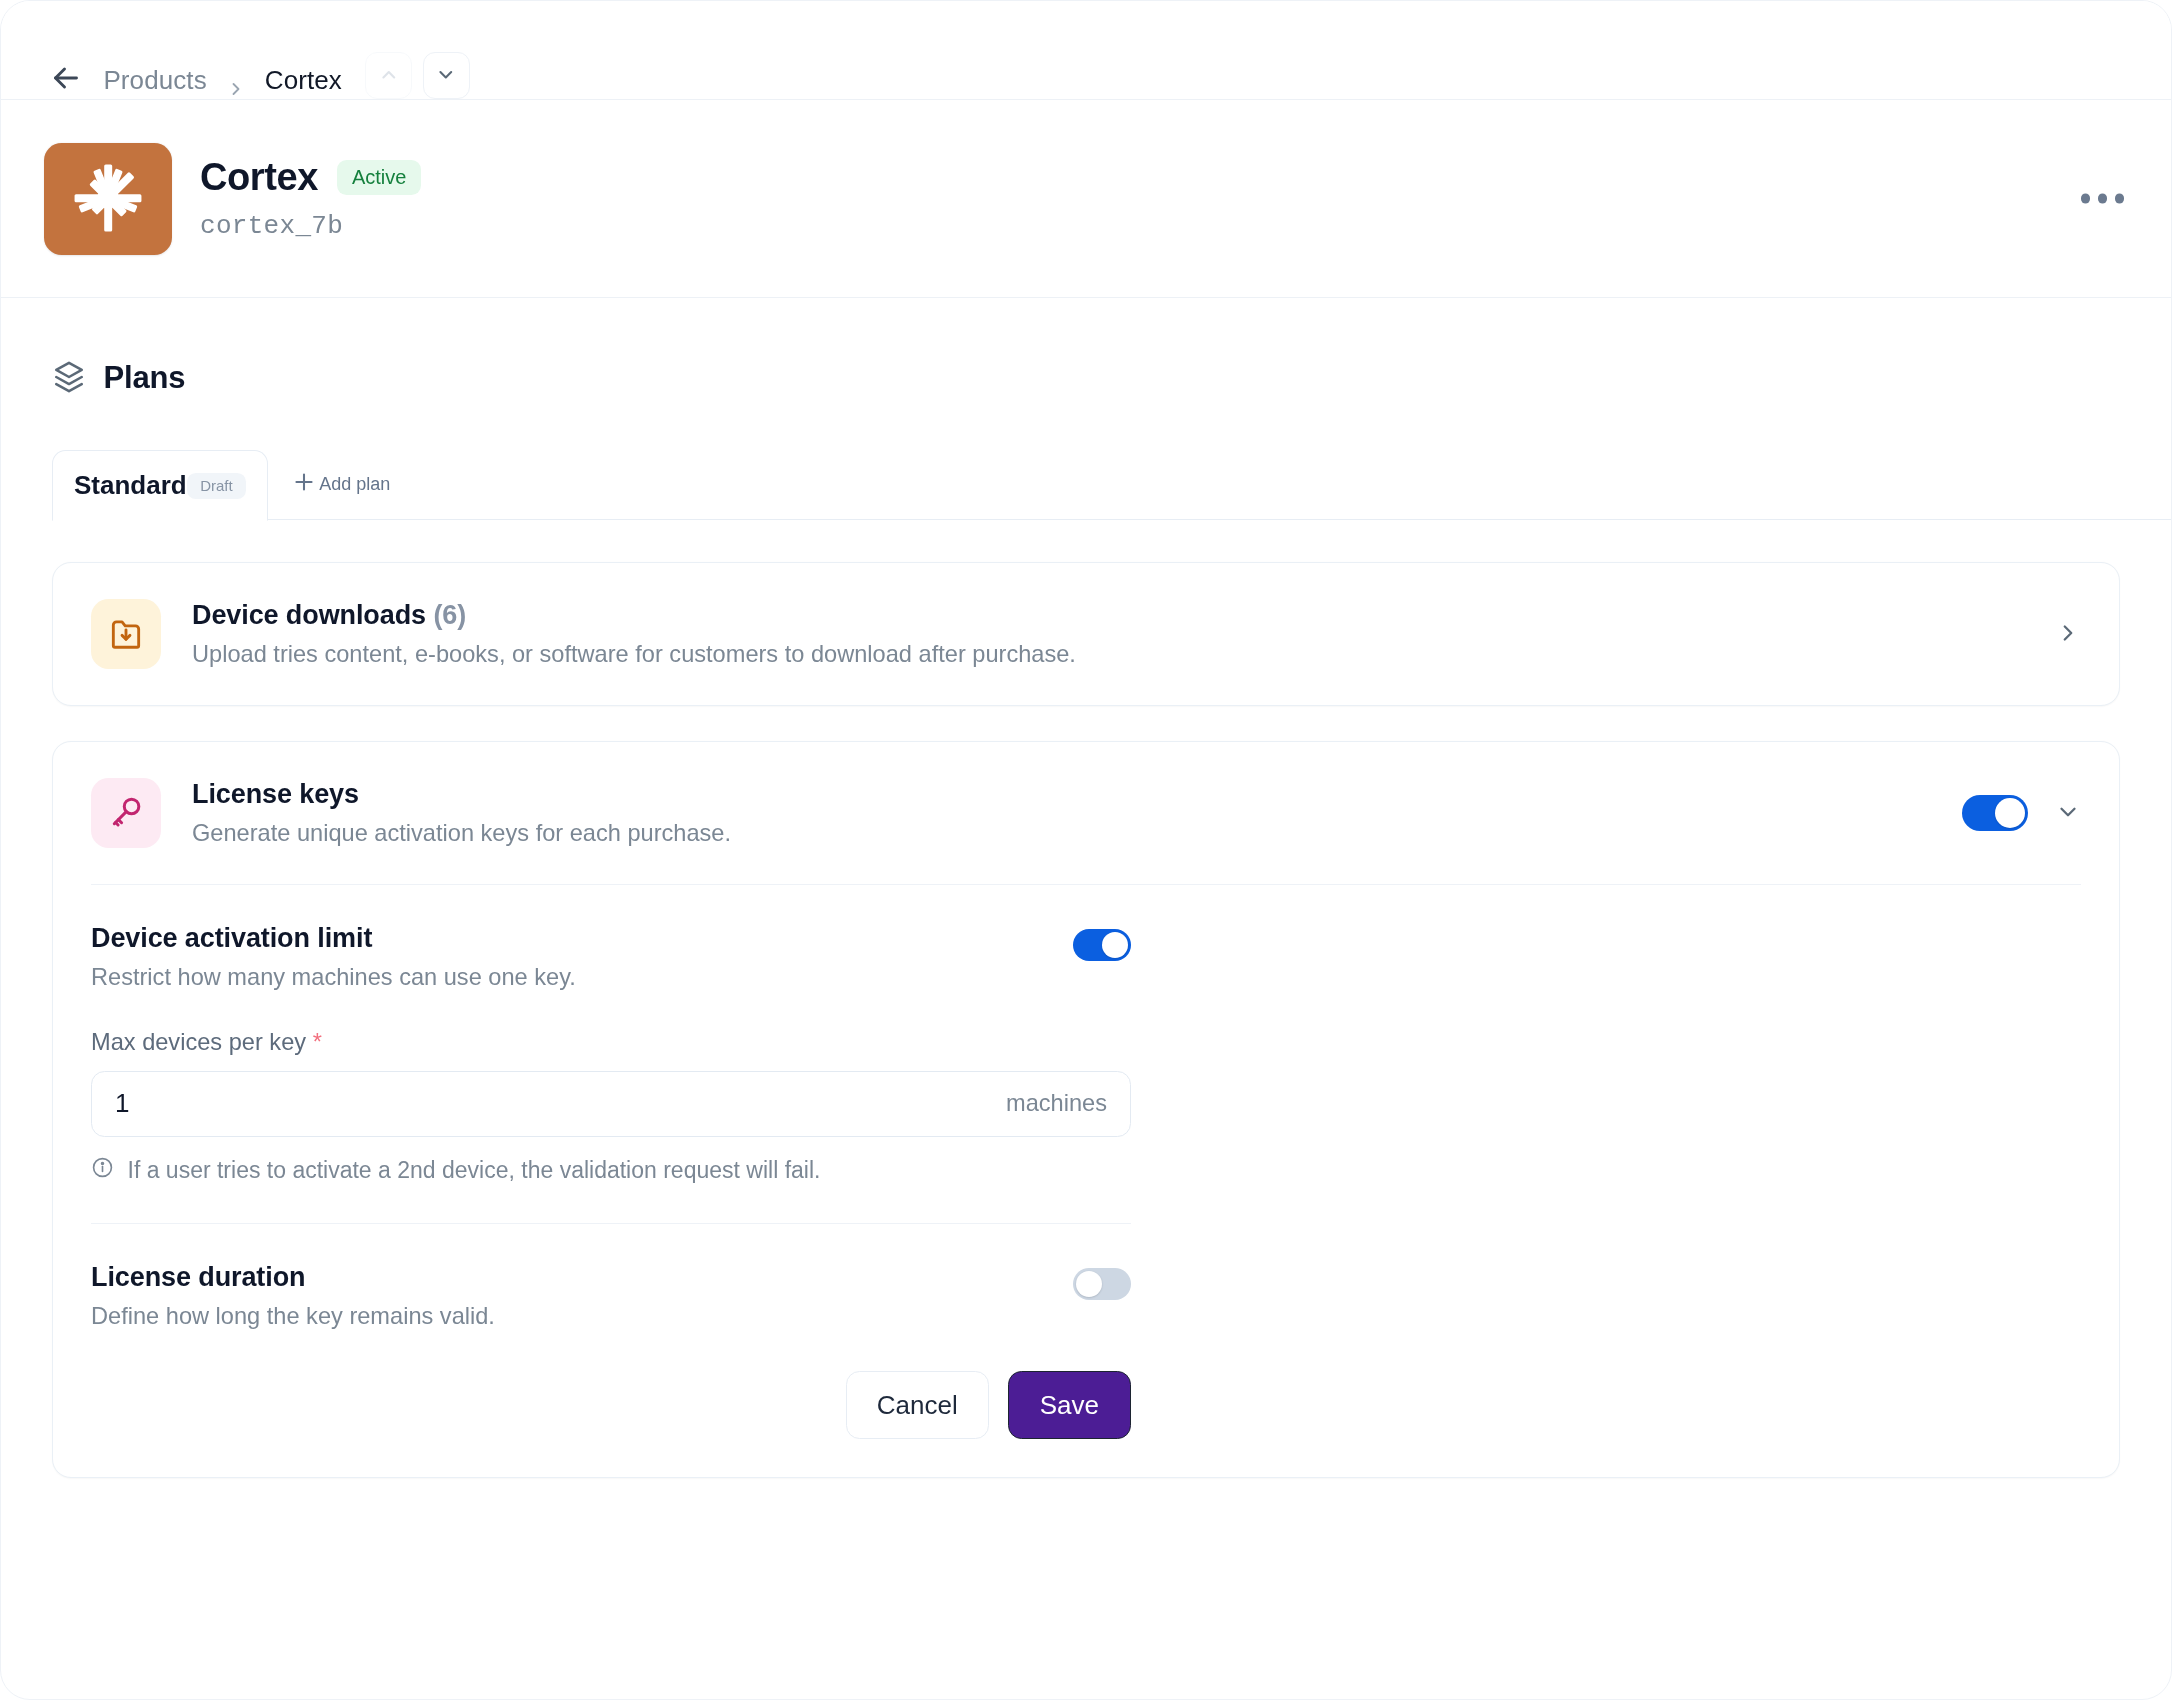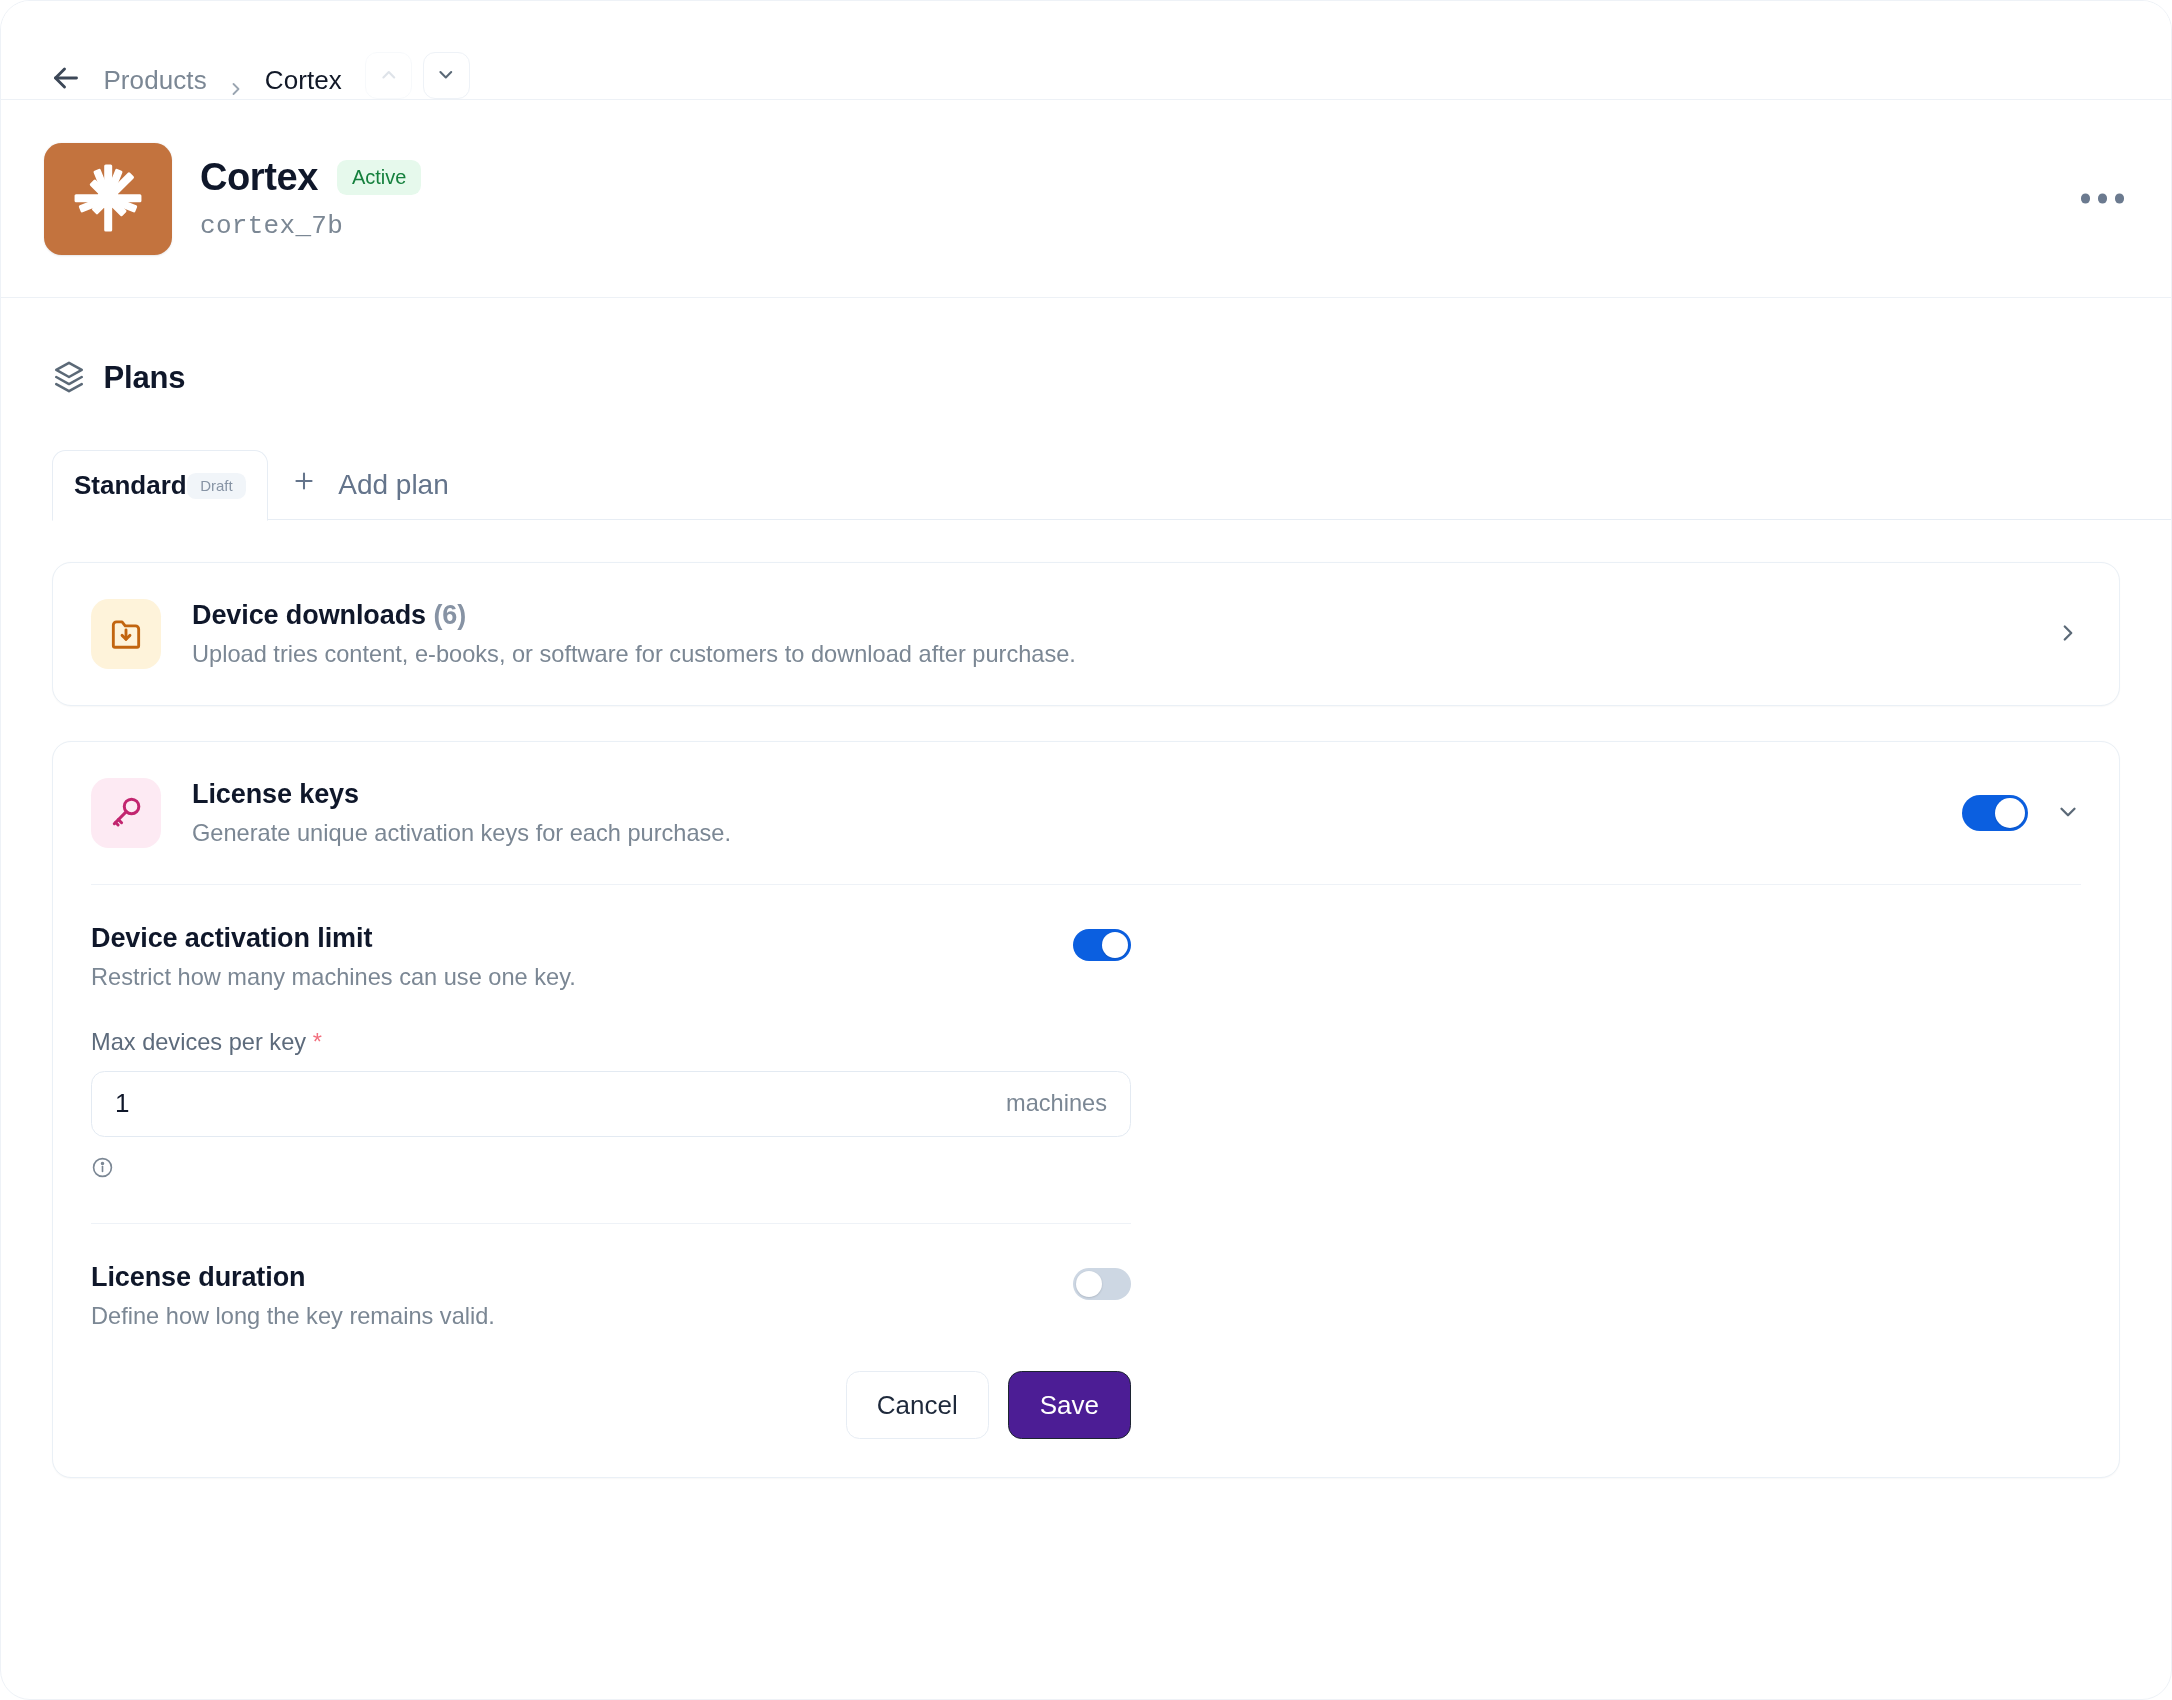--- a/index.html
+++ b/index.html
@@ -188,24 +188,24 @@
     color: #0f172a;
   }
   .tab-chip {
     font-size: 15px;
     color: #8794a5;
     background: #f1f5f9;
     padding: 4.7px 13.5px;
     border-radius: 8.8px;
   }
   .add-plan {
-    display: flex; align-items: center; gap: 21px;
+    display: flex; align-items: center; gap: 2px;
     height: 71px;
     padding: 0 23px;
-    font-size: 28px;
+    font-size: 18px;
     color: #64748b;
     cursor: pointer;
   }
   .tabs-underline {
     position: absolute;
     left: 51px; right: 0; bottom: 0;
     height: 1.4px;
     background: #e7edf4;
     z-index: 1;
   }
@@ -576,20 +576,21 @@
                 <span class="input-suffix">machines</span>
               </div>
               <div class="hint">
                 <span>
                   <svg width="23" height="23" viewBox="0 0 24 24" fill="none" stroke="#7b8794" stroke-width="1.7" stroke-linecap="round" stroke-linejoin="round">
                     <circle cx="12" cy="12" r="9.3"></circle>
                         <path d="M12 11v5.2"></path>
                         <circle cx="12" cy="7.9" r="1"></circle>
                   </svg>
                 </span>
+                <span>If a user tries to activate a 2nd device, the validation request will fail.</span>
               </div>
             </div>
 
             <div class="sub-divider"></div>
 
             <div class="row">
               <div>
                 <div class="row-title">License duration</div>
                 <div class="row-sub">Define how long the key remains valid.</div>
               </div>

